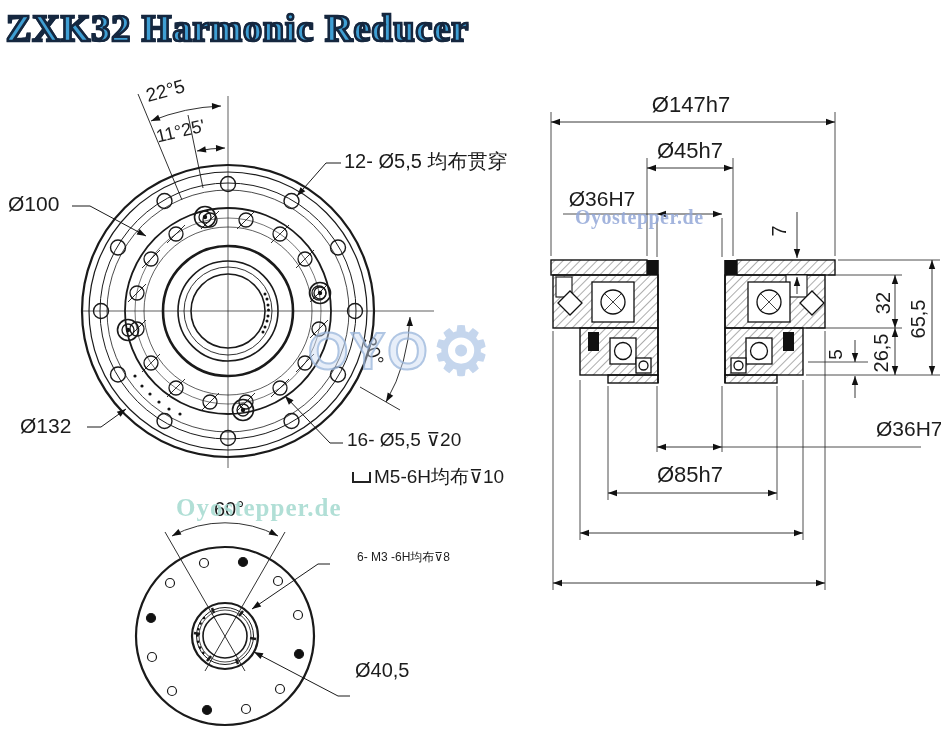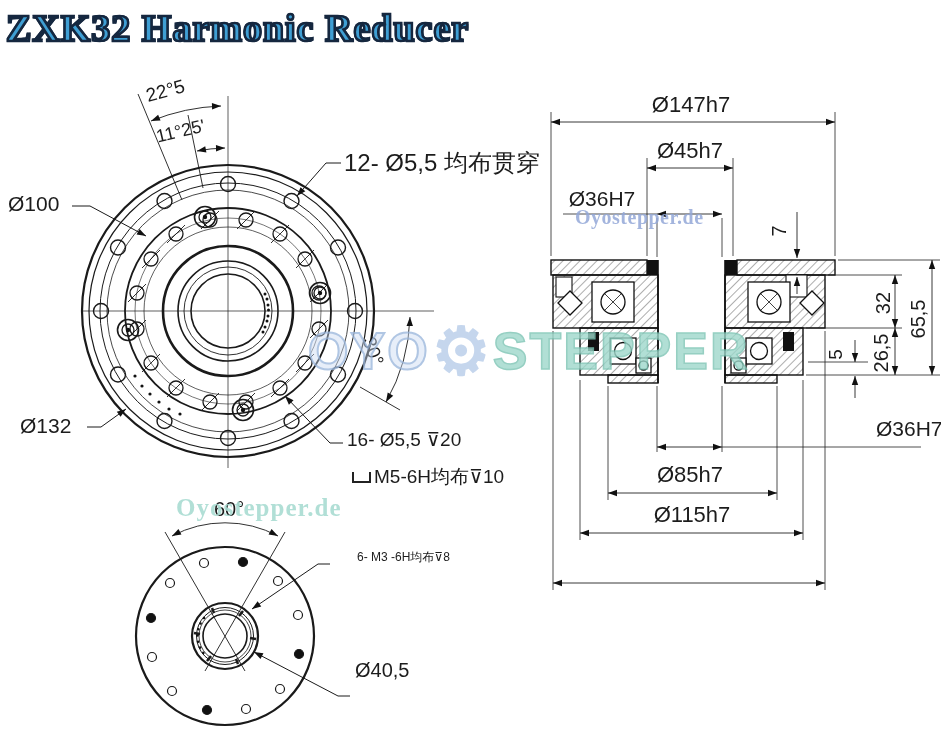--- a/index.html
+++ b/index.html
@@ -296,43 +296,41 @@
         <line x1="608" y1="493" x2="777" y2="493" marker-start="url(#ar)" marker-end="url(#ar)"></line>
         <line x1="580" y1="533" x2="803" y2="533" marker-start="url(#ar)" marker-end="url(#ar)"></line>
         <line x1="553" y1="583" x2="825" y2="583" marker-start="url(#ar)" marker-end="url(#ar)"></line>
       </g>
     </g>
   </svg>
 
   <div class="lbl" style="left:146px;top:81px;font-size:19px;transform:rotate(-15deg);">22°5</div>
   <div class="lbl" style="left:156px;top:122px;font-size:18px;transform:rotate(-13deg);">11°25'</div>
   <div class="lbl" style="left:8px;top:192px;font-size:21px;">Ø100</div>
-  <div class="lbl" style="left:344px;top:150px;font-size:24px;">12- Ø5,5 均布贯穿</div>
+  <div class="lbl" style="left:344px;top:150px;font-size:20px;">12- Ø5,5 均布贯穿</div>
   <div class="lbl" style="left:20px;top:414px;font-size:21px;">Ø132</div>
   <div class="lbl" style="left:347px;top:430px;font-size:19px;">16- Ø5,5 ⊽20</div>
   <div class="lbl" style="left:352px;top:467px;font-size:19px;"><span class="cbore"></span><span>M5-6H均布⊽10</span></div>
   <div class="lbl" style="left:358px;top:341px;font-size:19px;transform:rotate(70deg);">30°</div>
 
   <div class="lbl" style="left:214px;top:498px;font-size:20px;">60°</div>
   <div class="lbl" style="left:333px;top:551px;font-size:12px;margin-left:24px;">6- M3 -6H均布⊽8</div>
   <div class="lbl" style="left:355px;top:659px;font-size:20px;">Ø40,5</div>
 
   <div class="lbl c" style="left:611px;top:93px;width:160px;font-size:22px;">Ø147h7</div>
   <div class="lbl c" style="left:620px;top:139px;width:140px;font-size:22px;">Ø45h7</div>
   <div class="lbl c" style="left:543px;top:187px;width:118px;font-size:21px;">Ø36H7</div>
   <div class="lbl rot90" style="left:773px;top:220px;font-size:20px;">7</div>
   <div class="lbl rot90" style="left:872px;top:292px;font-size:20px;">32</div>
   <div class="lbl rot90" style="left:862px;top:342px;font-size:20px;">26,5</div>
   <div class="lbl rot90" style="left:899px;top:308px;font-size:20px;">65,5</div>
   <div class="lbl rot90" style="left:831px;top:344px;font-size:19px;">5</div>
   <div class="lbl" style="left:876px;top:417px;font-size:21px;">Ø36H7</div>
   <div class="lbl c" style="left:620px;top:463px;width:140px;font-size:22px;">Ø85h7</div>
-  <div class="lbl c" style="left:617px;top:503px;width:150px;font-size:22px;">Ø115h7</div>
 
   <div class="wm wm-top">Oyostepper.de</div>
   <div class="wm wm-big">
     <span class="oyo">OYO</span>
     <span class="gear">⚙</span>
-    <span class="stp">STEPPER</span>
   </div>
   <div class="wm wm-bottom">Oyostepper.de</div>
 
 </div>
 
 </body></html>

